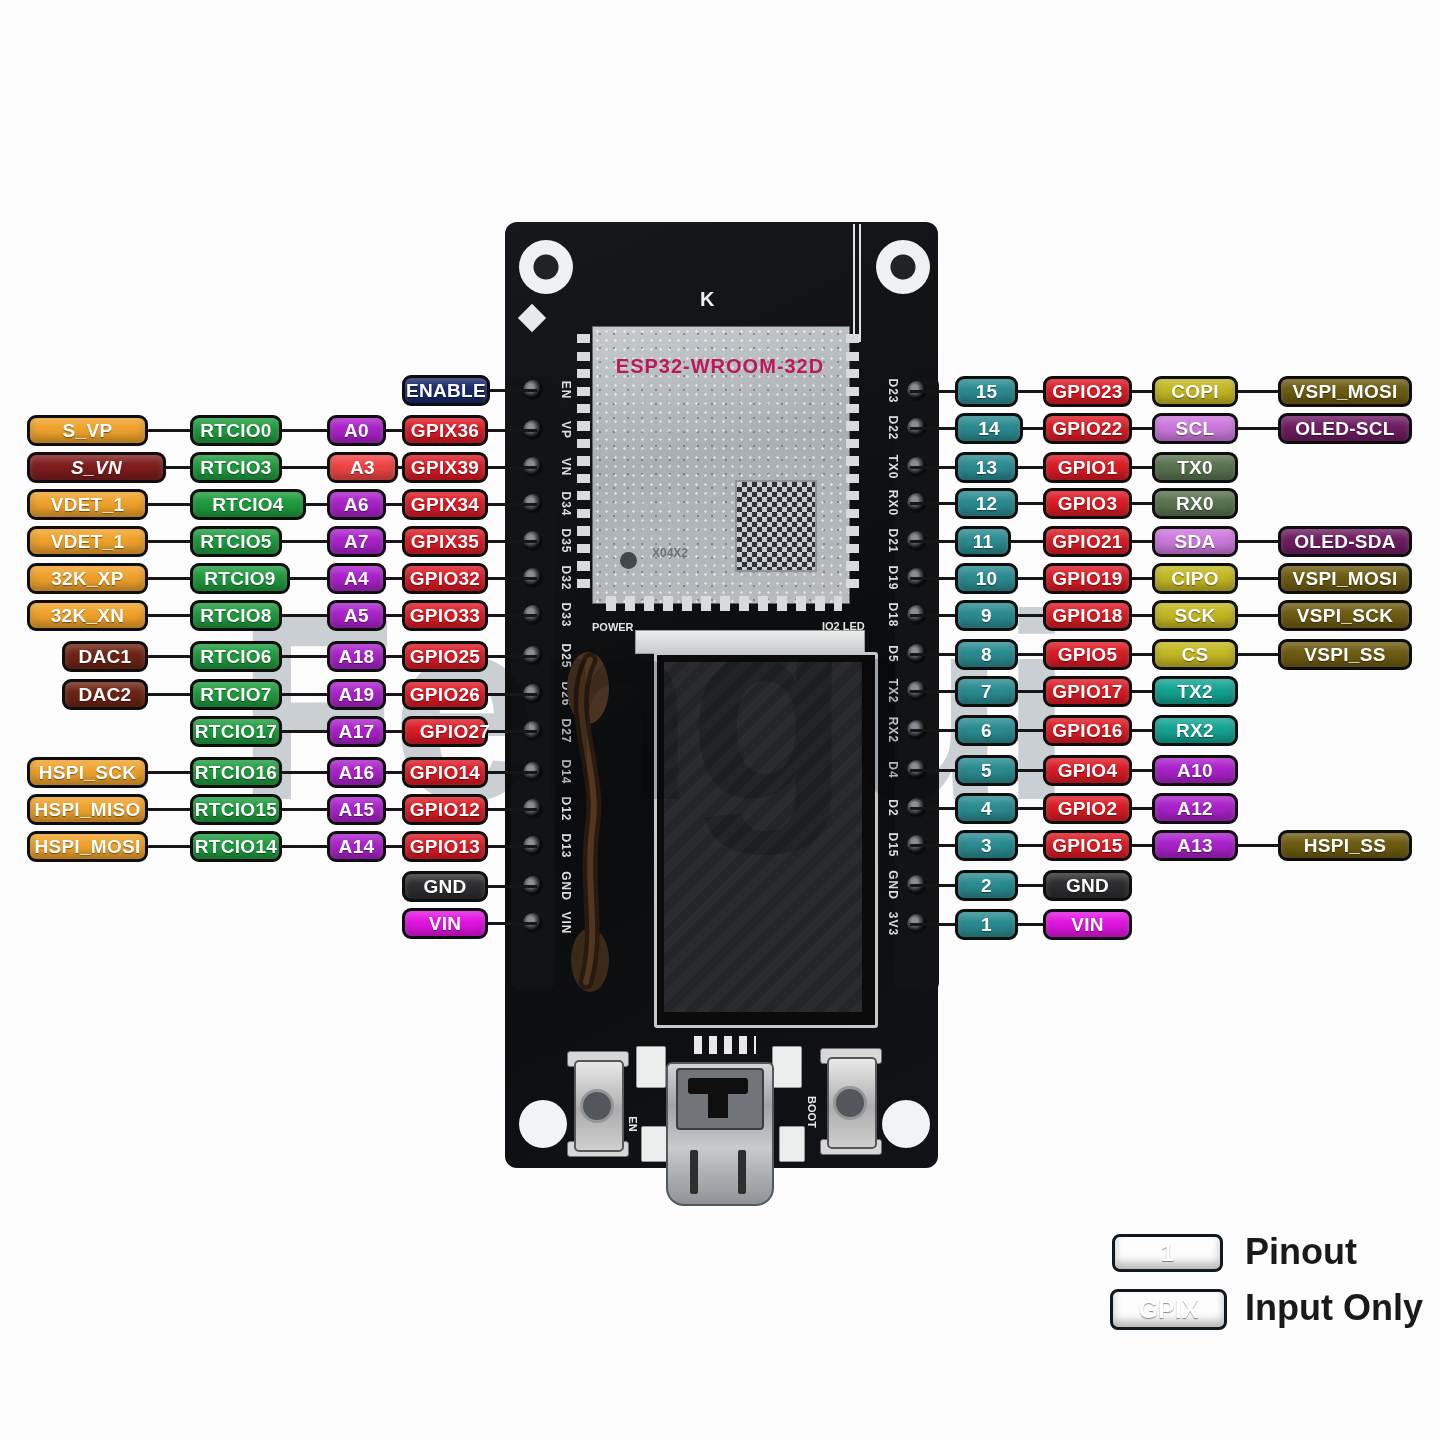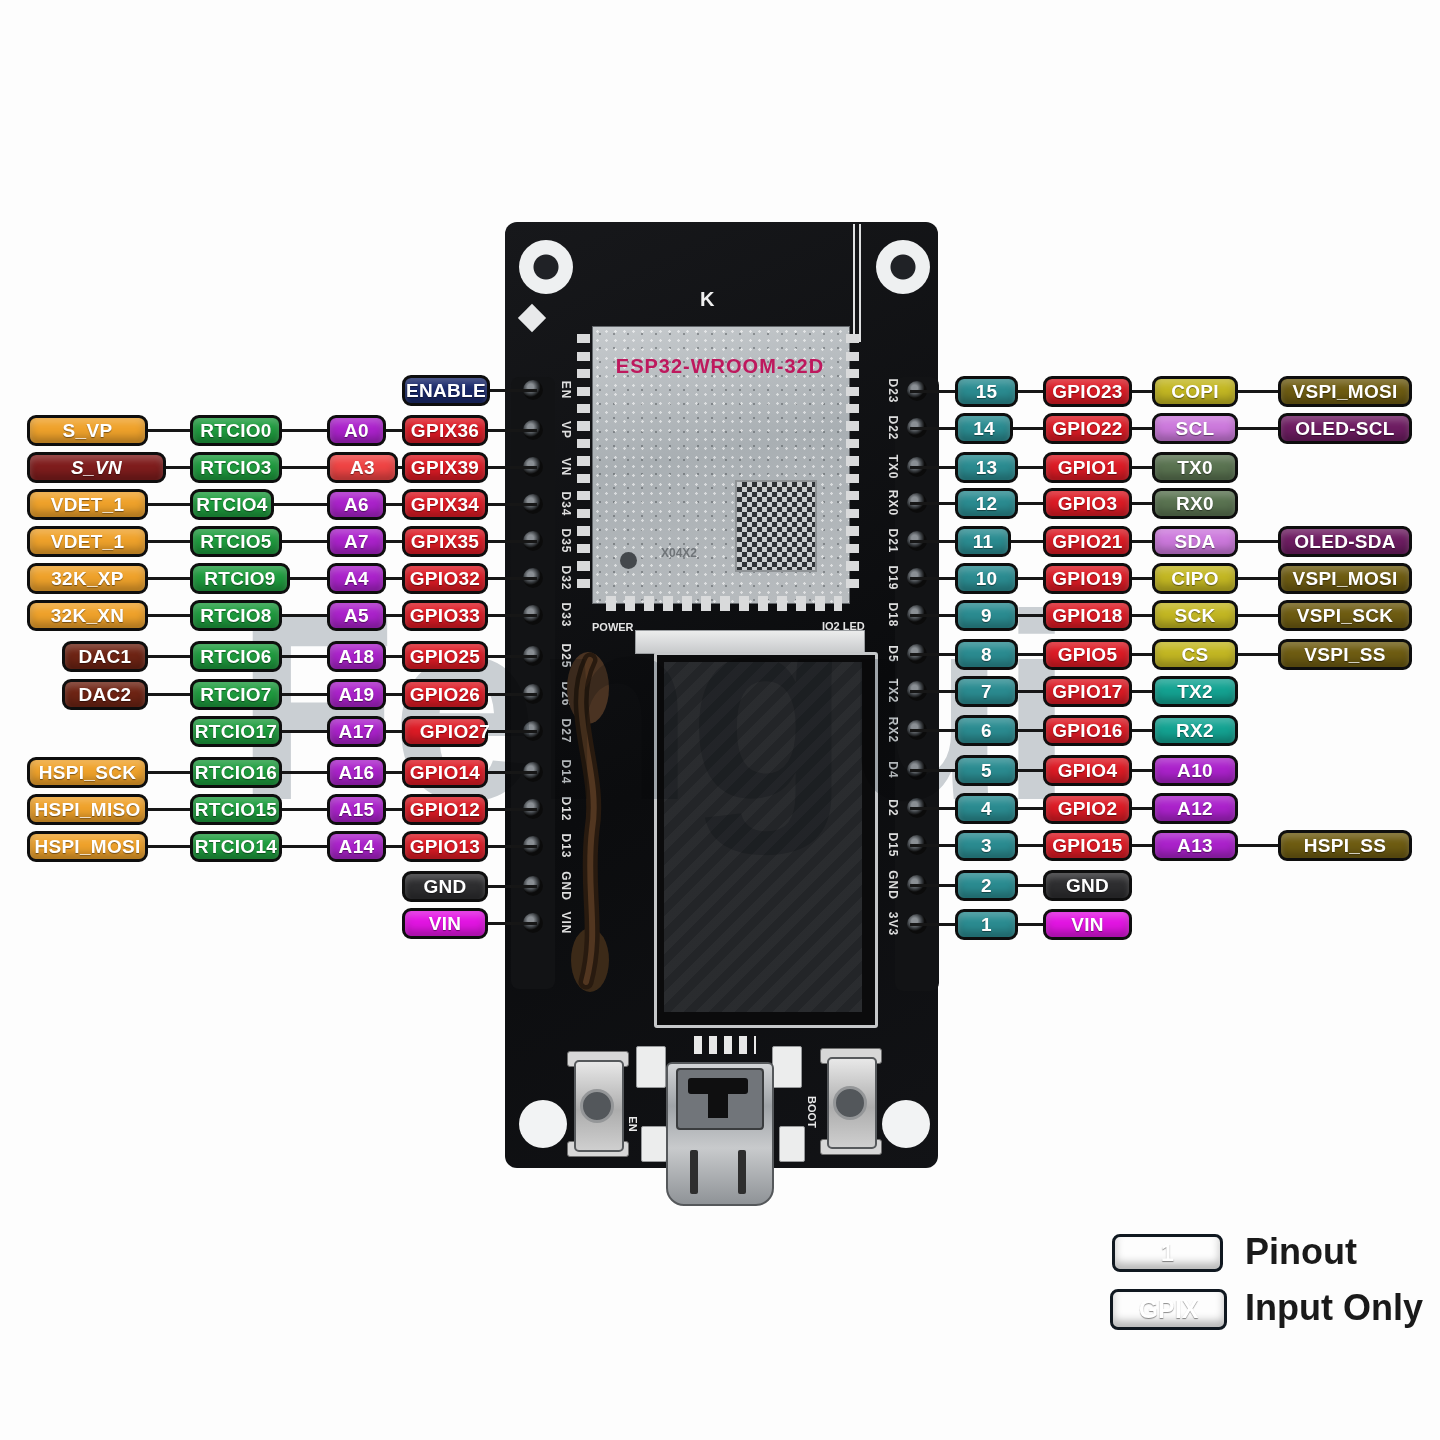--- a/index.html
+++ b/index.html
@@ -34,21 +34,21 @@
   .cast-v{width:13px;height:258px;z-index:3;
     background:repeating-linear-gradient(to bottom,#d9dadb 0 9px,rgba(0,0,0,0) 9px 17.5px);}
   #cast-l{left:577px;top:334px;} #cast-r{left:846px;top:334px;}
   #cast-b{left:606px;top:596px;width:236px;height:15px;z-index:3;
     background:repeating-linear-gradient(to right,#d9dadb 0 10px,rgba(0,0,0,0) 10px 19px);}
   #qr{left:735px;top:480px;width:78px;height:88px;z-index:3;background:#c9ccce;border:2px solid #8f9396;
     background-image:linear-gradient(45deg,#2e3236 25%,transparent 25% 75%,#2e3236 75%),
       linear-gradient(45deg,#2e3236 25%,transparent 25% 75%,#2e3236 75%);
     background-position:0 0,5px 5px;background-size:10px 10px;}
   #pin1-dot{left:620px;top:552px;width:17px;height:17px;border-radius:50%;background:#44484c;z-index:3;}
-  #lot-code{left:652px;top:546px;color:#6f7478;font-size:12px;font-weight:bold;z-index:3;margin-left:9px;}
+  #lot-code{left:652px;top:546px;color:#6f7478;font-size:12px;font-weight:bold;z-index:3;}
   #power-label{left:592px;top:621px;color:#e4e4e4;font-size:11px;font-weight:bold;z-index:4;}
   #io2-label{left:822px;top:620px;color:#e4e4e4;font-size:11px;font-weight:bold;z-index:4;}
   
   #oled-ribbon{left:635px;top:630px;width:228px;height:22px;z-index:4;
     background:linear-gradient(#eceded,#c7c9cb);border:1px solid #9b9ea1;}
   #oled-frame{left:654px;top:652px;width:218px;height:370px;z-index:4;background:#0b0b0c;
     border:3px solid #c6c8ca;border-radius:3px;}
   #oled-screen{left:664px;top:662px;width:198px;height:350px;z-index:4;background:#232528;
     background-image:repeating-linear-gradient(135deg,rgba(255,255,255,.03) 0 9px,rgba(0,0,0,0) 9px 18px);}
   
@@ -238,21 +238,21 @@
       <div class="badge" style="left: 190px; top: 415px; width: 92px; background: rgb(30, 156, 62);">RTCIO0</div>
       <div class="badge" style="left: 327px; top: 415px; width: 59px; background: rgb(171, 34, 203);">A0</div>
       <div class="badge" style="left: 402px; top: 415px; width: 86px; background: rgb(221, 27, 37);">GPIX36</div>
       <div class="cline" style="left: 37px; top: 466px; width: 500px;"></div>
       <div class="badge" style="left: 27px; top: 452px; width: 139px; background: #7f1d1d; font-style: italic;">S_VN</div>
       <div class="badge" style="left: 190px; top: 452px; width: 92px; background: rgb(30, 156, 62);">RTCIO3</div>
       <div class="badge" style="left: 327px; top: 452px; width: 71px; background: #ef4444;">A3</div>
       <div class="badge" style="left: 402px; top: 452px; width: 86px; background: rgb(221, 27, 37);">GPIX39</div>
       <div class="cline" style="left: 37px; top: 503px; width: 500px;"></div>
       <div class="badge" style="left: 27px; top: 489px; width: 121px; background: rgb(239, 162, 43);">VDET_1</div>
-      <div class="badge" style="left: 190px; top: 489px; width: 84px; background: rgb(30, 156, 62);">RTCIO4</div>
+      <div class="badge" style="left: 190px; top: 489px; width: 116px; background: rgb(30, 156, 62);">RTCIO4</div>
       <div class="badge" style="left: 327px; top: 489px; width: 59px; background: rgb(171, 34, 203);">A6</div>
       <div class="badge" style="left: 402px; top: 489px; width: 86px; background: rgb(221, 27, 37);">GPIX34</div>
       <div class="cline" style="left: 37px; top: 540px; width: 500px;"></div>
       <div class="badge" style="left: 27px; top: 526px; width: 121px; background: rgb(239, 162, 43);">VDET_1</div>
       <div class="badge" style="left: 190px; top: 526px; width: 92px; background: rgb(30, 156, 62);">RTCIO5</div>
       <div class="badge" style="left: 327px; top: 526px; width: 59px; background: rgb(171, 34, 203);">A7</div>
       <div class="badge" style="left: 402px; top: 526px; width: 86px; background: rgb(221, 27, 37);">GPIX35</div>
       <div class="cline" style="left: 37px; top: 577px; width: 500px;"></div>
       <div class="badge" style="left: 27px; top: 563px; width: 121px; background: rgb(239, 162, 43);">32K_XP</div>
       <div class="badge" style="left: 190px; top: 563px; width: 100px; background: rgb(30, 156, 62);">RTCIO9</div>
@@ -295,21 +295,21 @@
       <div class="cline" style="left: 412px; top: 885px; width: 125px;"></div>
       <div class="badge" style="left: 402px; top: 871px; width: 86px; background: rgb(46, 46, 48);">GND</div>
       <div class="cline" style="left: 412px; top: 922px; width: 125px;"></div>
       <div class="badge" style="left: 402px; top: 908px; width: 86px; background: rgb(226, 21, 226);">VIN</div>
       <div class="cline" style="left: 910px; top: 390px; width: 492px;"></div>
       <div class="badge" style="left: 955px; top: 376px; width: 63px; background: rgb(43, 140, 145);">15</div>
       <div class="badge" style="left: 1043px; top: 376px; width: 89px; background: rgb(221, 27, 37);">GPIO23</div>
       <div class="badge" style="left: 1152px; top: 376px; width: 86px; background: rgb(195, 183, 35);">COPI</div>
       <div class="badge" style="left: 1278px; top: 376px; width: 134px; background: rgb(110, 92, 18);">VSPI_MOSI</div>
       <div class="cline" style="left: 910px; top: 427px; width: 492px;"></div>
-      <div class="badge" style="left: 955px; top: 413px; width: 58px; background: rgb(43, 140, 145);">14</div>
+      <div class="badge" style="left: 955px; top: 413px; width: 68px; background: rgb(43, 140, 145);">14</div>
       <div class="badge" style="left: 1043px; top: 413px; width: 89px; background: rgb(221, 27, 37);">GPIO22</div>
       <div class="badge" style="left: 1152px; top: 413px; width: 86px; background: rgb(204, 121, 220);">SCL</div>
       <div class="badge" style="left: 1278px; top: 413px; width: 134px; background: rgb(110, 29, 98);">OLED-SCL</div>
       <div class="cline" style="left: 910px; top: 466px; width: 318px;"></div>
       <div class="badge" style="left: 955px; top: 452px; width: 63px; background: rgb(43, 140, 145);">13</div>
       <div class="badge" style="left: 1043px; top: 452px; width: 89px; background: rgb(221, 27, 37);">GPIO1</div>
       <div class="badge" style="left: 1152px; top: 452px; width: 86px; background: rgb(90, 115, 81);">TX0</div>
       <div class="cline" style="left: 910px; top: 502px; width: 318px;"></div>
       <div class="badge" style="left: 955px; top: 488px; width: 63px; background: rgb(43, 140, 145);">12</div>
       <div class="badge" style="left: 1043px; top: 488px; width: 89px; background: rgb(221, 27, 37);">GPIO3</div>

